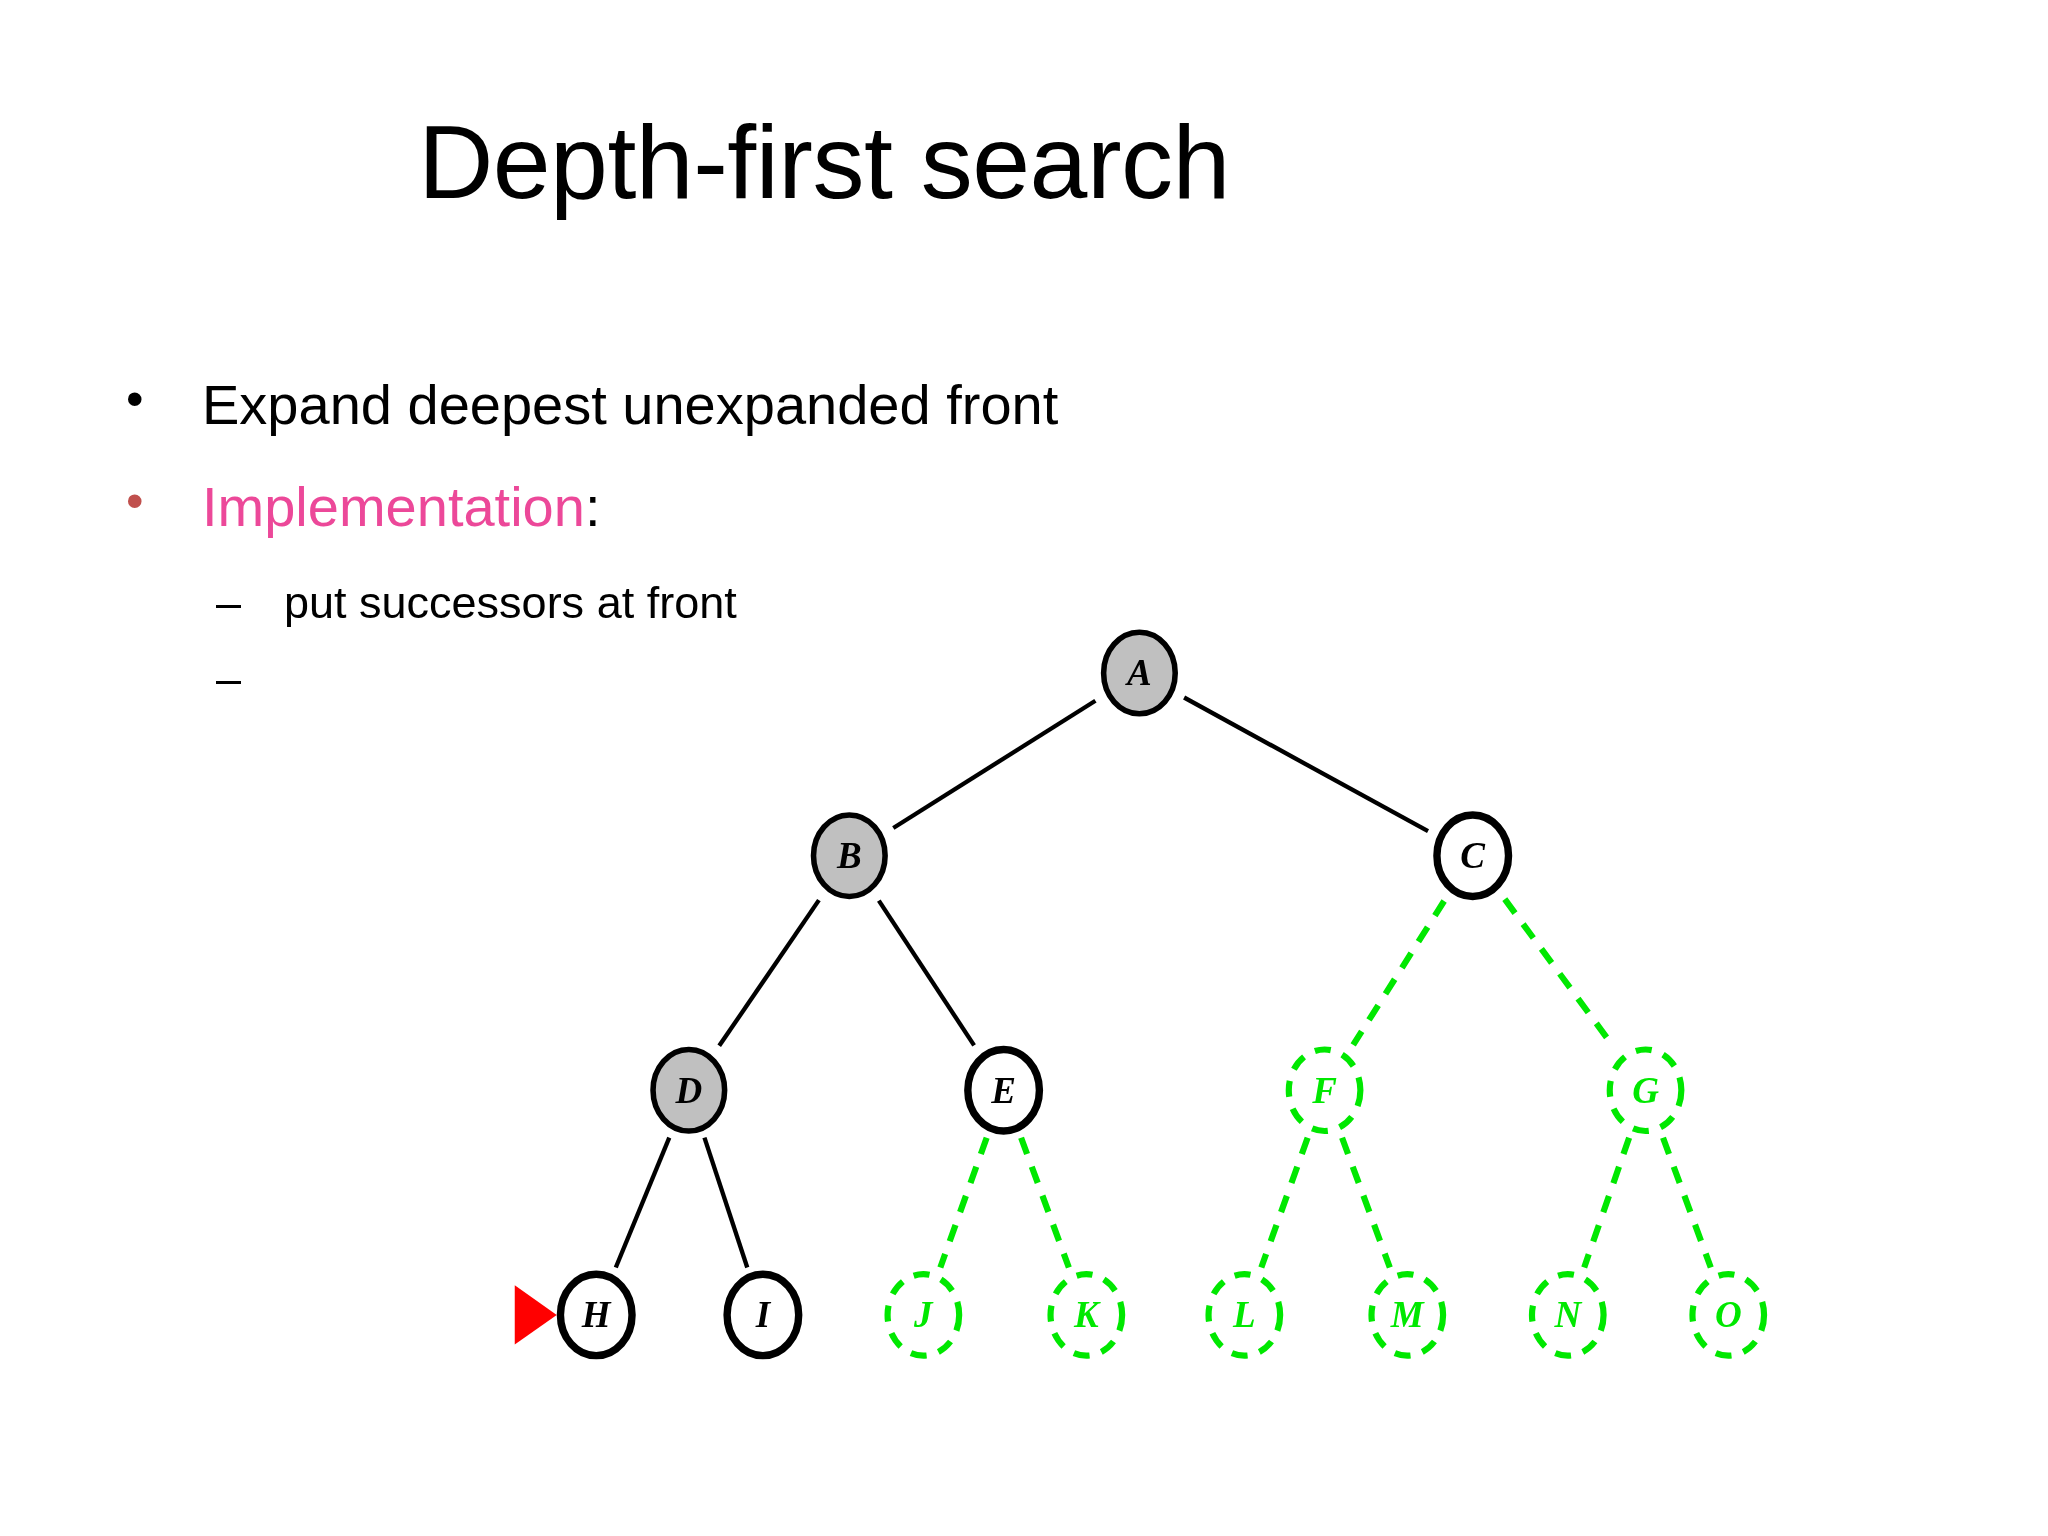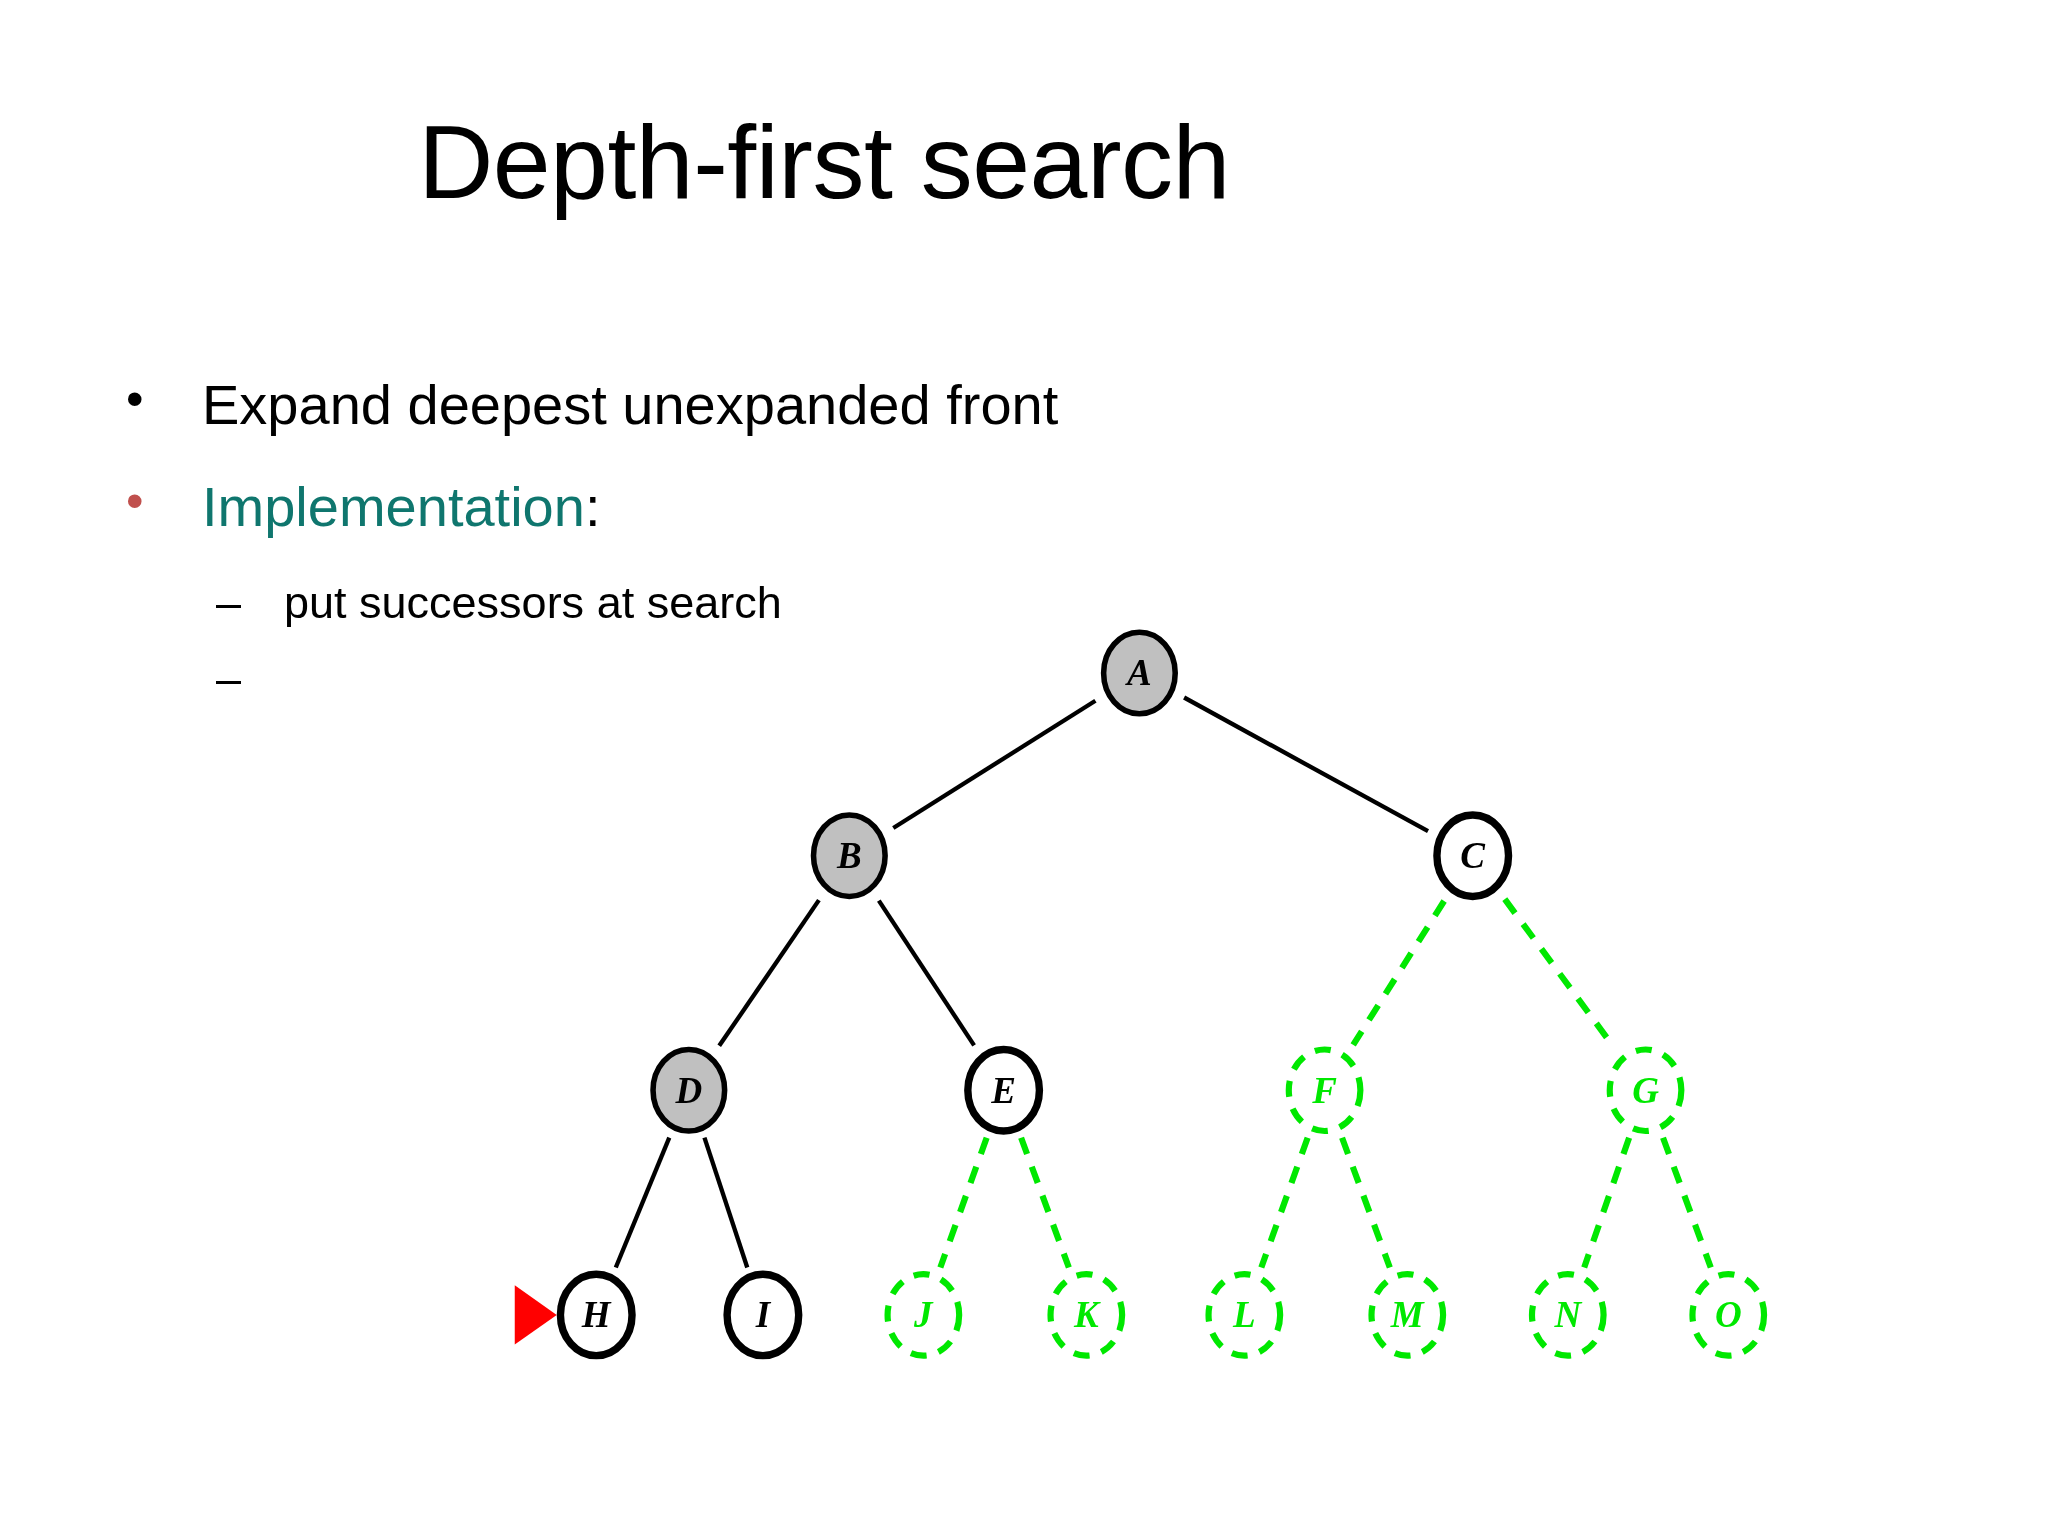--- a/index.html
+++ b/index.html
@@ -56,21 +56,21 @@
   }
   .bullet-l1 > .marker {
     position: absolute;
     left: 14px;
     top: -2px;
     font-size: 50px;
     line-height: 1.18;
   }
   .bullet-l1.accent > .marker { color: #C0504D; }
 
-  .accent-text { color: #0f766e; }
+  .accent-text { color: #ec4899; }
   .plain-text  { color: #000000; }
 
   .bullet-l2 {
     position: relative;
     padding-left: 172px;
     font-size: 45px;
     line-height: 1.2;
     color: #000000;
     margin-bottom: 22px;
     min-height: 52px;
@@ -109,21 +109,21 @@
       <span class="plain-text">Expand deepest unexpanded front</span>
     </div>
 
     <div class="bullet-l1 accent">
       <span class="marker">•</span>
       <span class="accent-text">Implementation</span><span class="plain-text">:</span>
     </div>
 
     <div class="bullet-l2">
       <span class="marker">–</span>
-      <span class="plain-text">put successors at search</span>
+      <span class="plain-text">put successors at front</span>
     </div>
 
     <div class="bullet-l2">
       <span class="marker">–</span>
       <span class="plain-text"></span>
     </div>
 
   </div>
 
   <div id="figure">

